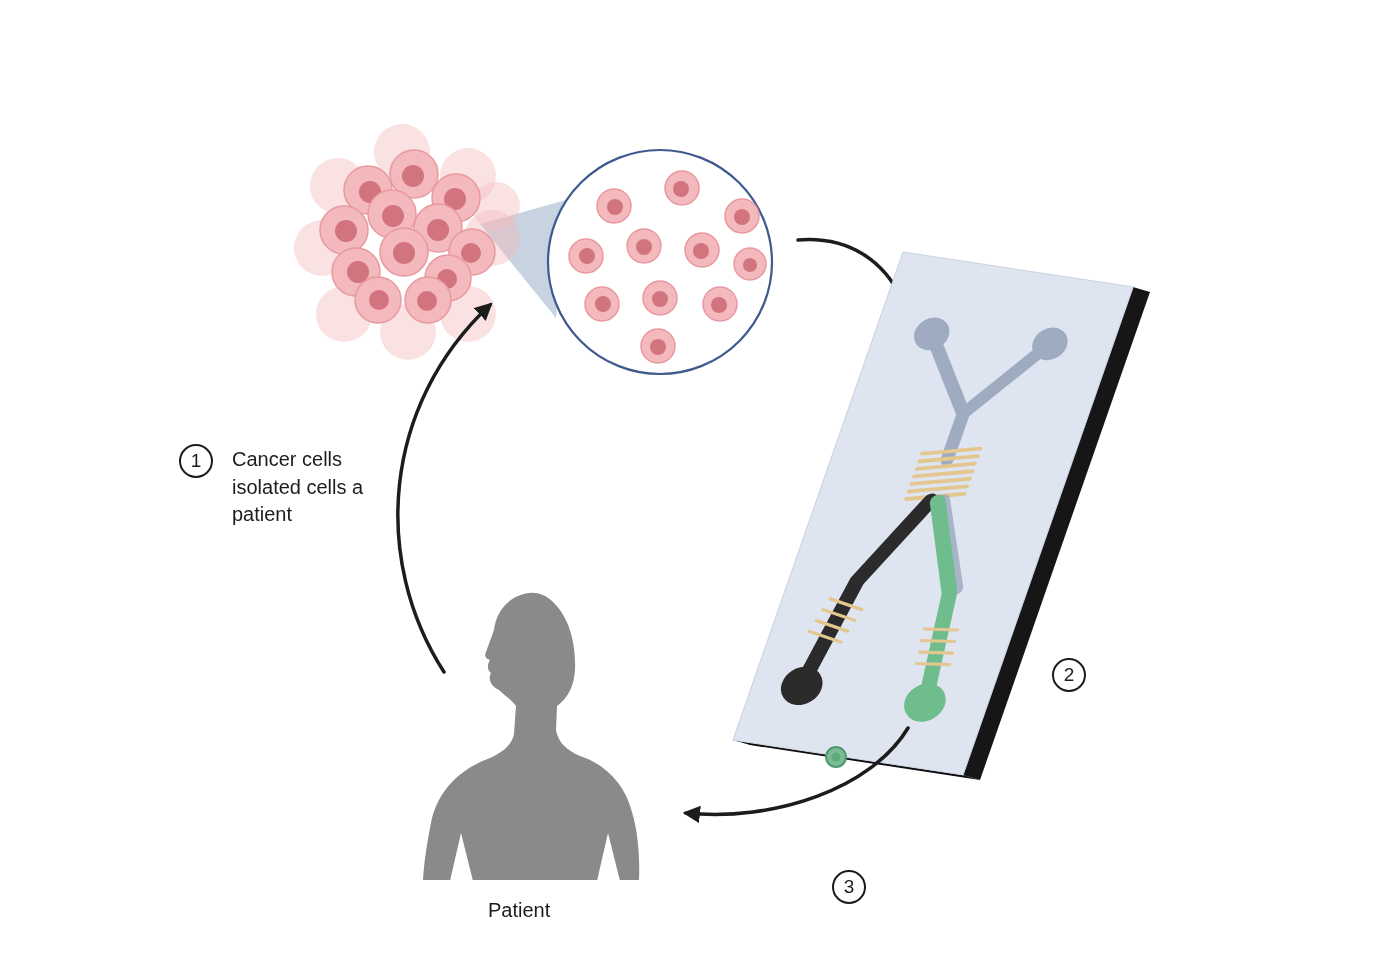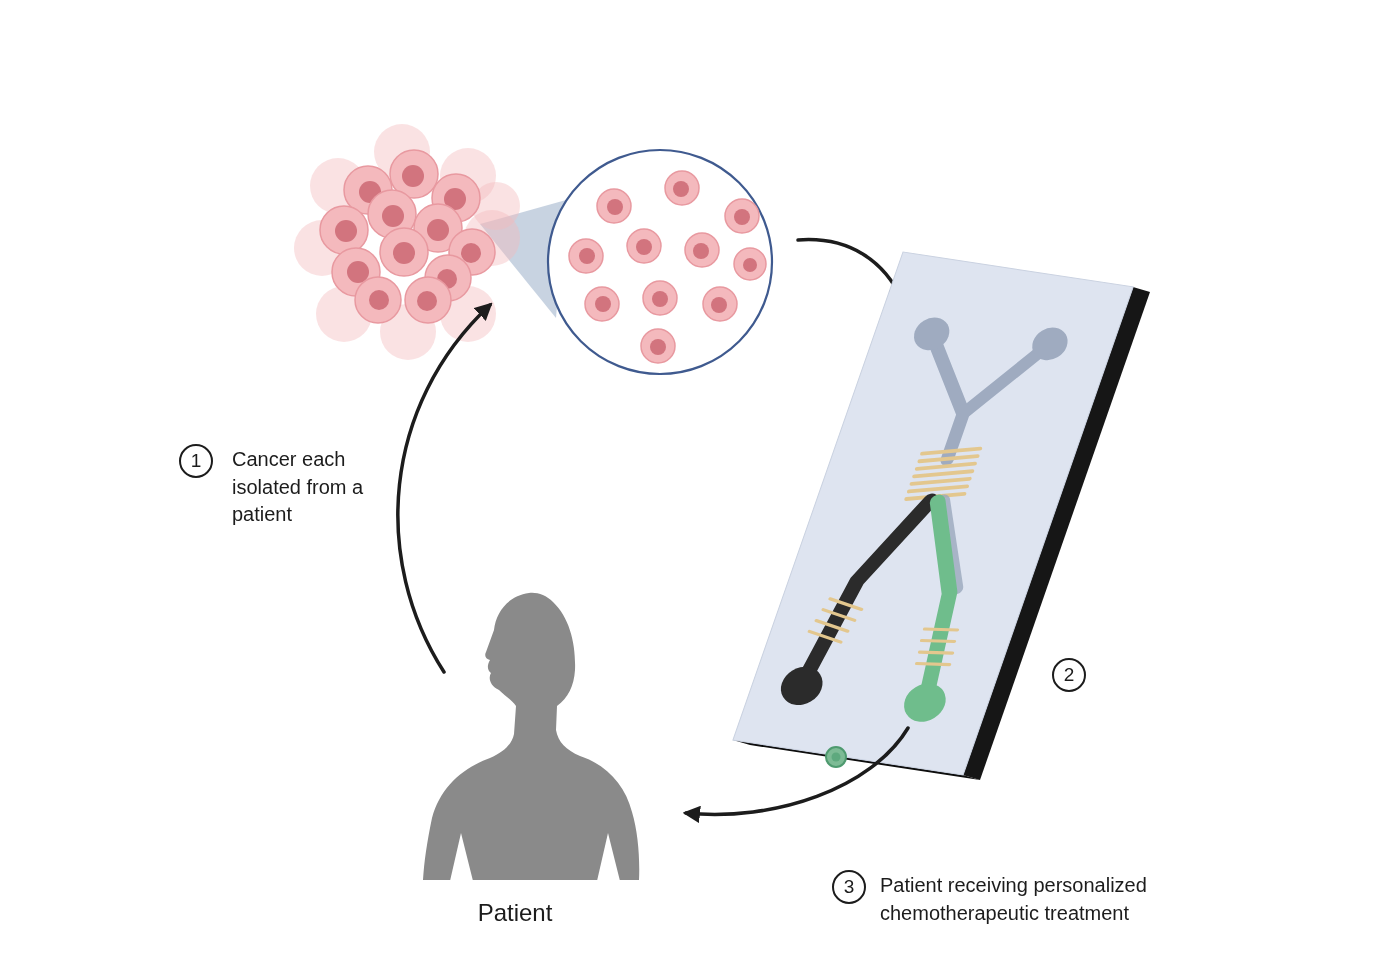--- a/index.html
+++ b/index.html
@@ -7,21 +7,21 @@
     position:relative;width:1400px;height:980px;background:#fff;overflow:hidden;
     font-family:"Liberation Sans", sans-serif;color:var(--ink,#1c1c1c);
   }
   svg{position:absolute;left:0;top:0;}
   .label{position:absolute;font-size:20px;line-height:1.38;color:var(--ink,#1c1c1c);}
   .step-circle{
     position:absolute;width:34px;height:34px;border:2.5px solid var(--ink,#1c1c1c);
     border-radius:50%;background:#fff;display:flex;align-items:center;justify-content:center;
     font-size:19px;box-sizing:border-box;
   }
-  .patient-caption{position:absolute;left:455px;top:899px;width:120px;text-align:center;font-size:24px;}
+  .patient-caption{position:absolute;left:488px;top:899px;width:120px;text-align:left;font-size:20px;}
   
   .hcell{fill:var(--cellPink,#f4b9bd);opacity:.42;}
   .cbody{fill:var(--cellPink,#f4b9bd);stroke:var(--cellEdge,#e899a0);stroke-width:1.5;}
   .cnuc{fill:var(--cellNucleus,#d2747e);}
   .mag-ring{fill:#ffffff;stroke:var(--magnifierRing,#3f5a8f);stroke-width:2.2;}
   .wedge{fill:var(--wedge,#b9c6d8);opacity:.78;}
   .arrow{fill:none;stroke:var(--ink,#1c1c1c);stroke-width:3.5;stroke-linecap:round;}
   .chip-face{fill:var(--chipFace,#dee4f0);stroke:#c9d1e0;stroke-width:1;}
   .chip-gray{stroke:var(--chipGray,#9aa7bd);fill:none;stroke-linecap:round;}
   .chip-gray-fill{fill:var(--chipGray,#9aa7bd);}
@@ -241,26 +241,25 @@
     </g>
 
     <path class="arrow" d="M 444 672 C 372 560, 382 406, 490 305" marker-end="url(#ah)"></path>
 
     <path class="arrow" d="M 908 728 C 872 788, 775 822, 686 813" marker-end="url(#ah)"></path>
   </svg>
 
   <div class="step-circle" style="left:179px;top:444px;">
     <span>1</span>
   </div>
-  <div class="label" style="left:232px;top:446px;width:150px;">Cancer each isolated from a patient</div>
+  <div class="label" style="left:232px;top:446px;width:150px;">Cancer cells isolated cells a patient</div>
 
   <div class="step-circle" style="left:1052px;top:658px;">
     <span>2</span>
   </div>
 
   <div class="step-circle" style="left:832px;top:870px;">
     <span>3</span>
   </div>
-  <div class="label" style="left:880px;top:872px;width:300px;">Patient receiving personalized chemotherapeutic treatment</div>
 
   <div class="patient-caption">Patient</div>
 
 </div>
 
 </body></html>

